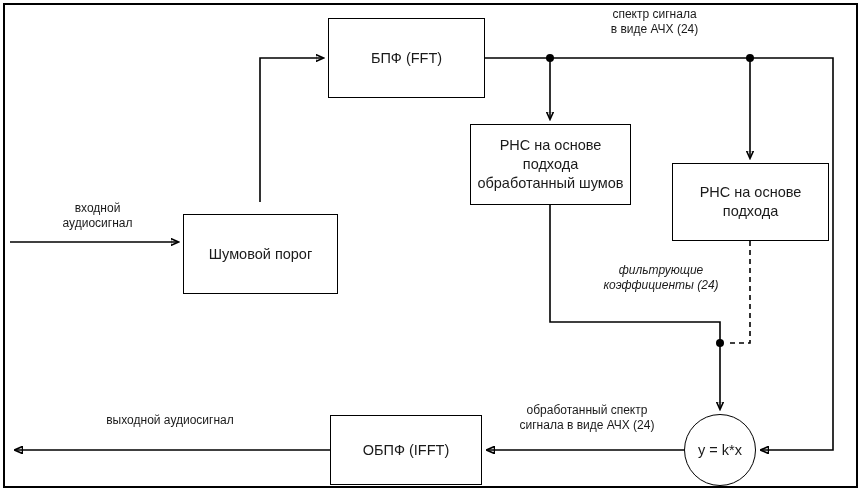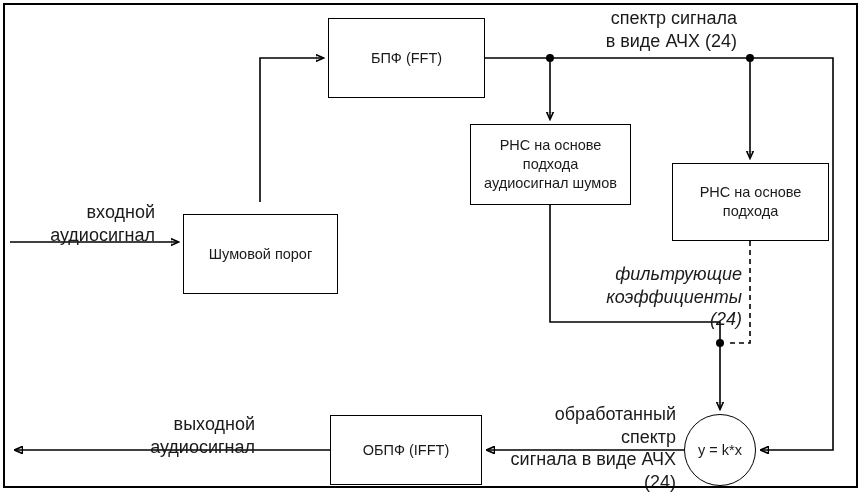--- a/index.html
+++ b/index.html
@@ -56,23 +56,23 @@
   .node-threshold  { left: 183px; top: 214px; width: 155px; height: 80px; }
   .node-rnc-noise  { left: 470px; top: 124px; width: 161px; height: 81px; }
   .node-rnc-voice  { left: 672px; top: 163px; width: 157px; height: 78px; }
   .node-ifft       { left: 330px; top: 415px; width: 152px; height: 70px; }
   .node-multiplier {
     left: 684px; top: 414px; width: 72px; height: 72px;
     border-radius: 50%;
   }
   .edge-label {
     position: absolute;
-    font-size: 18px;
+    font-size: 12px;
     line-height: 1.25;
-    text-align: right;
+    text-align: center;
     background: transparent;
   }
   .label-input     { left: 40px;  top: 201px; width: 115px; }
   .label-spectrum  { left: 572px; top: 7px;   width: 165px; }
   .label-coeffs    { left: 580px; top: 263px; width: 162px; font-style: italic; }
   .label-processed { left: 498px; top: 403px; width: 178px; }
   .label-output    { left: 85px;  top: 413px; width: 170px; }
 </style>
 </head>
 <body>
@@ -104,21 +104,21 @@
   </div>
 
   <div class="node node-threshold">
     <div>Шумовой порог</div>
   </div>
 
   <div class="node node-rnc-noise">
     <div>
       <div>РНС на основе</div>
       <div>подхода</div>
-      <div>аудиосигнал шумов</div>
+      <div>обработанный шумов</div>
     </div>
   </div>
 
   <div class="node node-rnc-voice">
     <div>
       <div>РНС на основе</div>
       <div>подхода</div>
     </div>
   </div>
 

